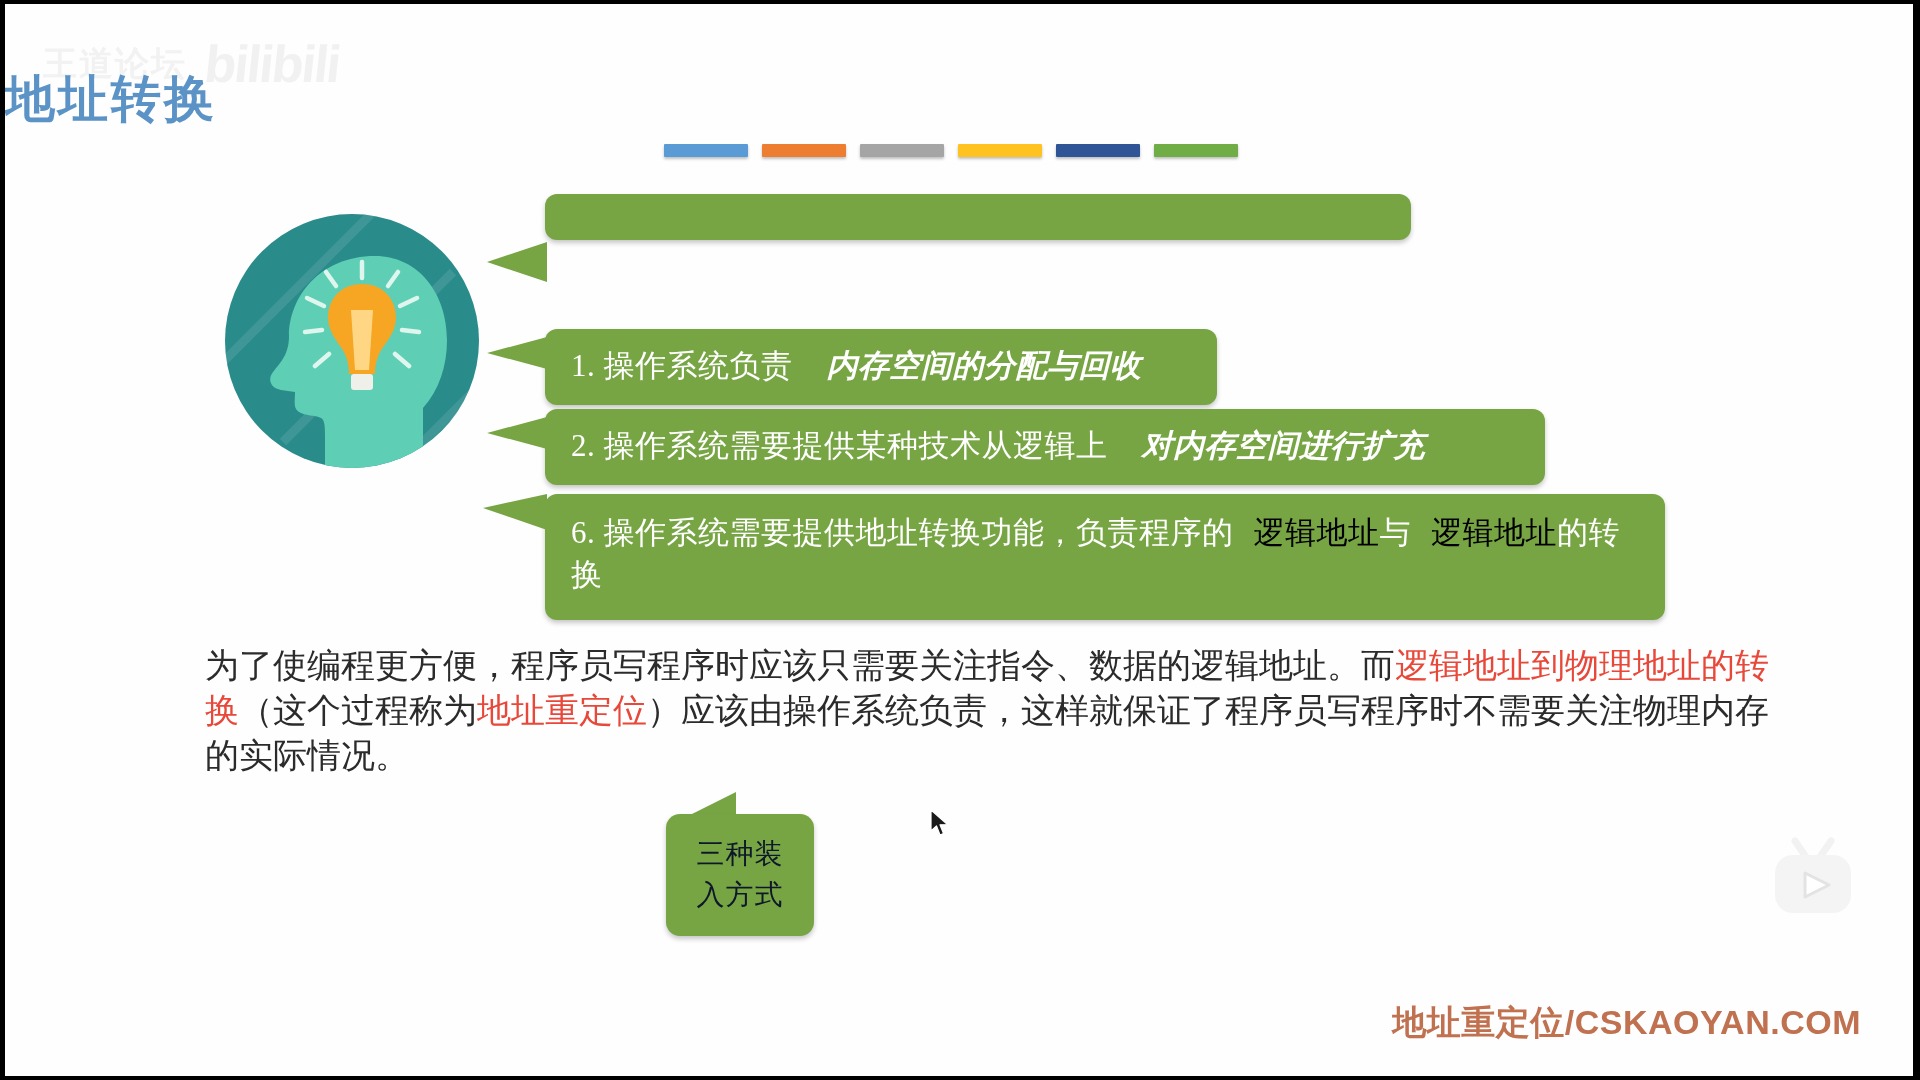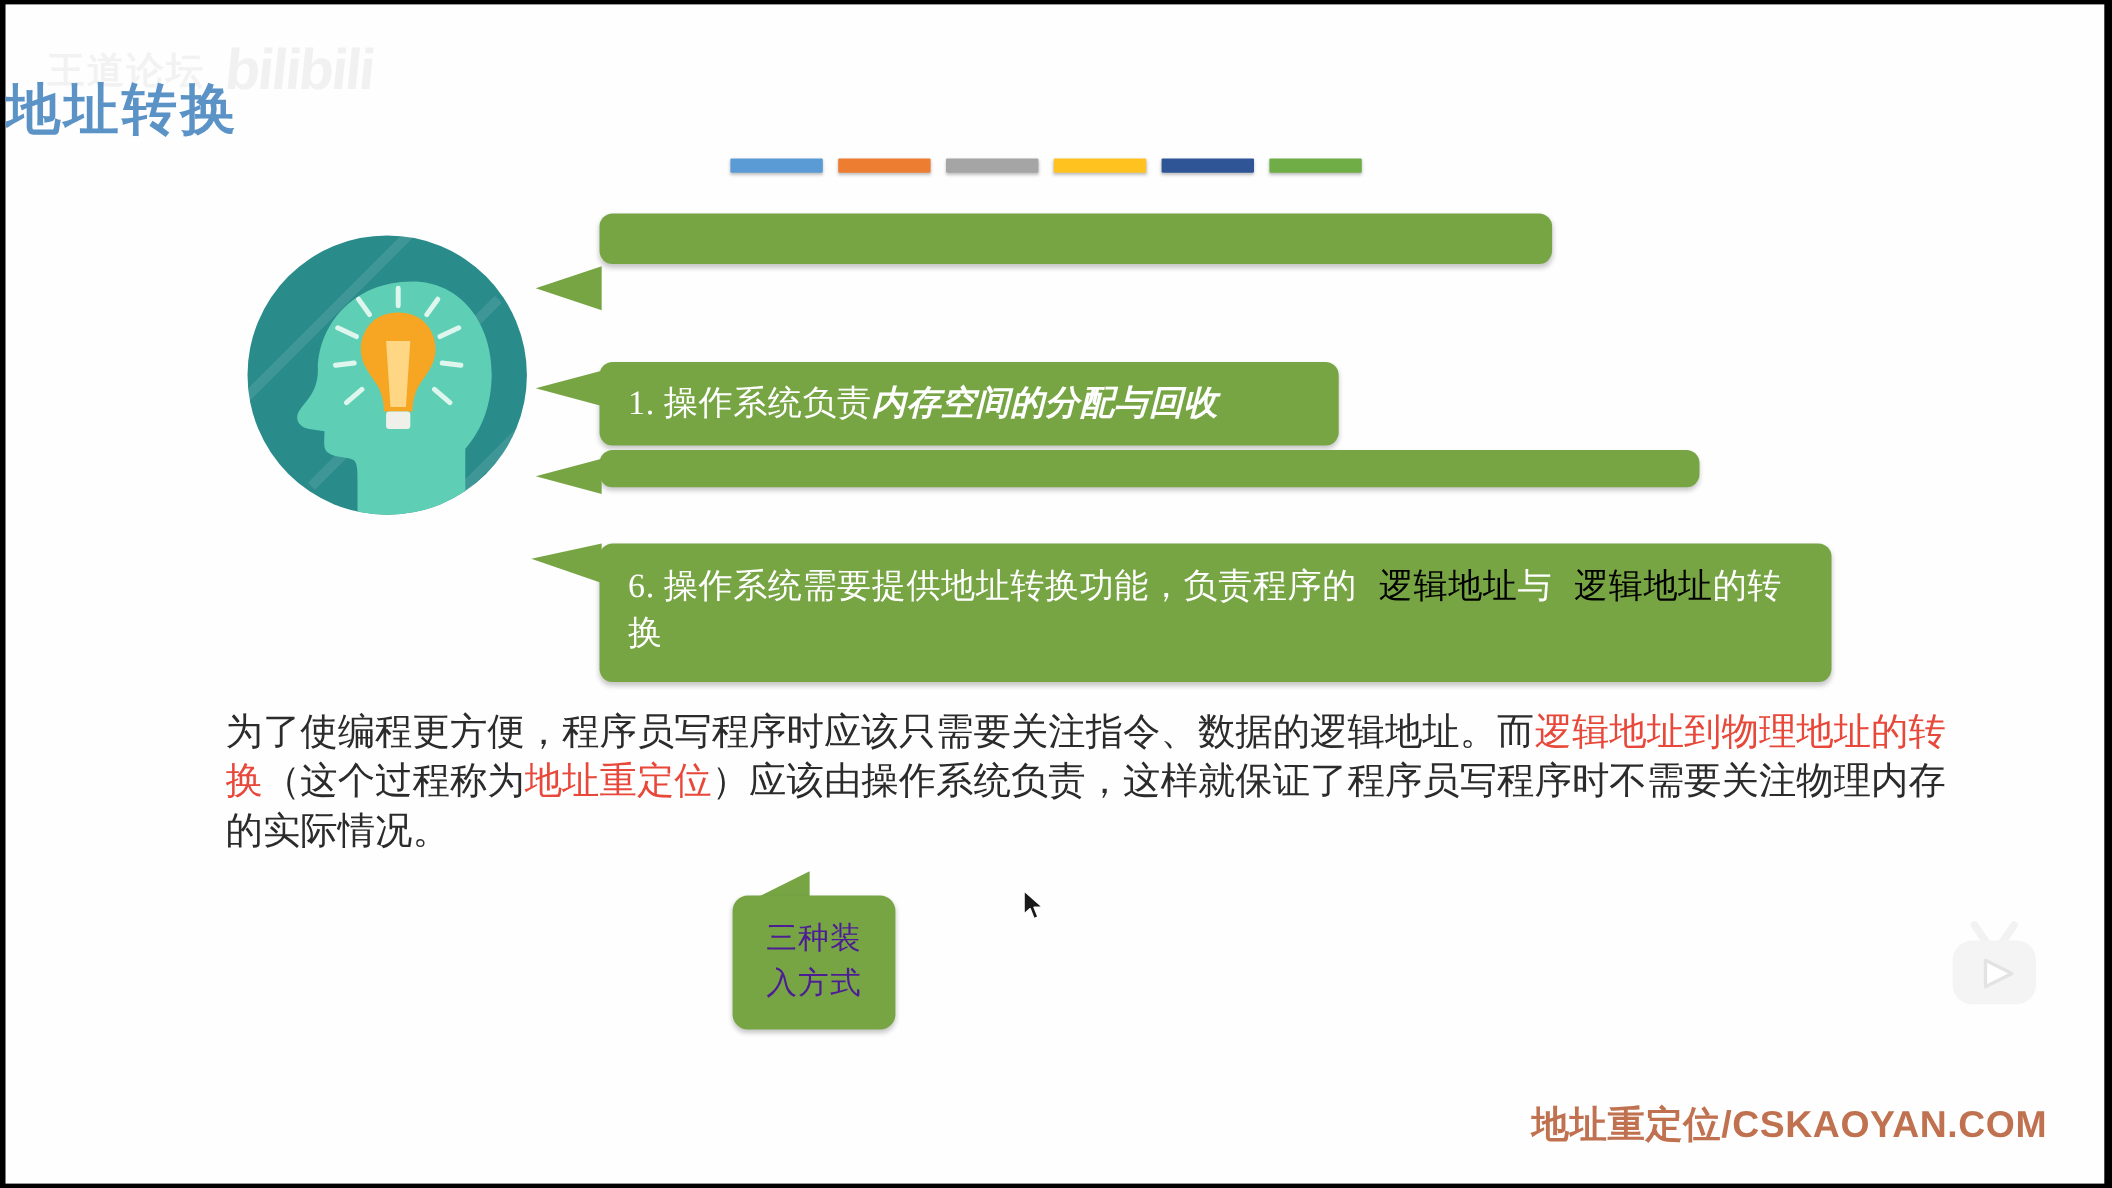--- a/index.html
+++ b/index.html
@@ -136,20 +136,21 @@
   .bubble .tail {
     position: absolute;
     left: -58px;
     width: 0;
     height: 0;
     border-style: solid;
   }
   .bubble em {
     font-style: italic;
     font-weight: bold;
+    margin-left: 34px;
   }
   .bubble .hl {
     color: #000000;
     font-style: normal;
     font-weight: normal;
     margin-left: 20px;
   }
 
   #bubble1 {
     left: 540px;
@@ -228,21 +229,21 @@
     box-shadow: 0 3px 5px rgba(0,0,0,0.22);
     display: flex;
     align-items: center;
     justify-content: center;
     text-align: center;
   }
   #callout .ctext {
     font-family: "Liberation Serif", "DejaVu Serif", serif;
     font-size: 28px;
     line-height: 1.45;
-    color: #4c1d95;
+    color: #0f172a;
     letter-spacing: 1px;
   }
   #callout-tail {
     position: absolute;
     left: 679px;
     top: 788px;
     width: 0;
     height: 0;
     border-style: solid;
     border-width: 0 0 26px 52px;
@@ -341,20 +342,21 @@
       <span class="tail"></span>
     </div>
 
     <div class="bubble" id="bubble2">
       <span class="tail"></span>
       <span class="btext"><span>1. 操作系统负责</span><em>内存空间的分配与回收</em></span>
     </div>
 
     <div class="bubble" id="bubble3">
       <span class="tail"></span>
+      <span class="btext"><span>2. 操作系统需要提供某种技术从逻辑上</span><em>对内存空间进行扩充</em></span>
     </div>
 
     <div class="bubble" id="bubble4">
       <span class="tail"></span>
       <span class="btext"><span>6. 操作系统需要提供地址转换功能，负责程序的</span><span class="hl">逻辑地址</span><span>与</span><span class="hl">逻辑地址</span><span>的转换</span></span>
     </div>
 
     <div id="paragraph"><span>为了使编程更方便，程序员写程序时应该只需要关注指令、数据的逻辑地址。而</span><span class="hl">逻辑地址到物理地址的转换</span><span>（这个过程称为</span><span class="hl">地址重定位</span><span>）应该由操作系统负责，这样就保证了程序员写程序时不需要关注物理内存的实际情况。</span></div>
 
     <div id="callout-tail"></div>

